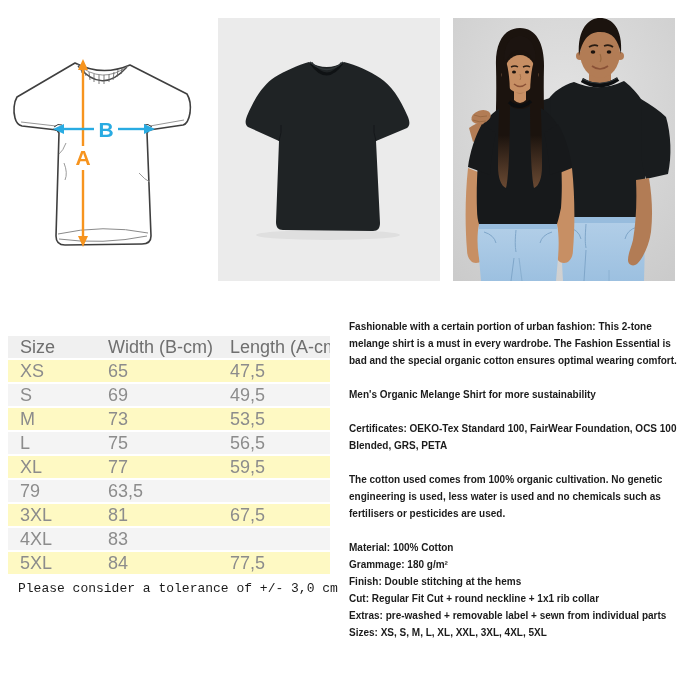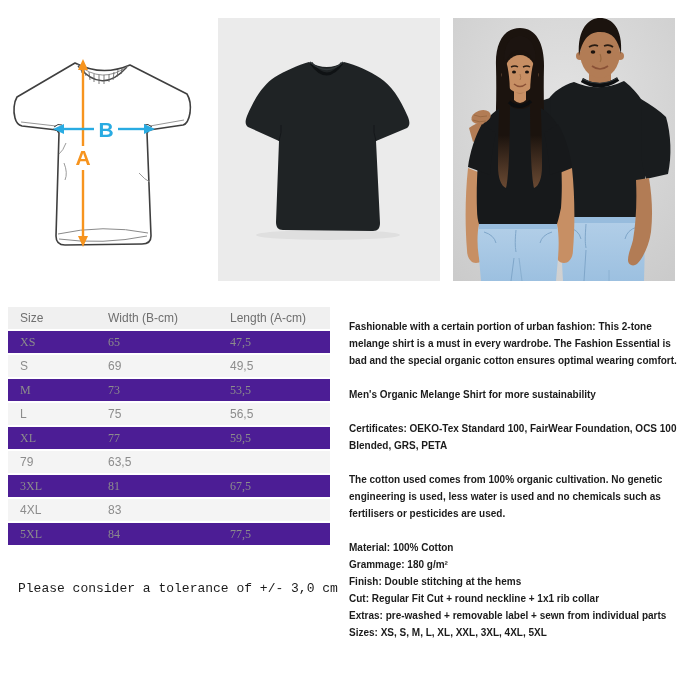--- a/index.html
+++ b/index.html
@@ -5,27 +5,27 @@
   html,body{margin:0;padding:0;background:#fff;}
   .canvas{position:relative;width:681px;height:684px;background:#fff;overflow:hidden;
           font-family:"Liberation Sans",sans-serif;}
   .panel{position:absolute;}
   #diagram-panel{left:8px;top:45px;width:200px;height:212px;}
   #product-panel{left:218px;top:18px;width:222px;height:263px;background:#ebebeb;}
   #models-panel{left:453px;top:18px;width:222px;height:263px;}
   .panel svg{display:block;width:100%;height:100%;}
 
   
-  .size-table{position:absolute;left:8px;top:307px;width:322px;font-size:12px;}
+  .size-table{position:absolute;left:8px;top:336px;width:322px;font-size:18px;}
   .trow{display:grid;grid-template-columns:92px 122px 108px;height:22px;line-height:22px;
         margin-bottom:2px;}
   .trow .cell{padding-left:8px;white-space:nowrap;overflow:hidden;}
   .trow .cell:first-child{padding-left:12px;}
   .trow.thead{background:#f0f0f0;color:#6f6f6f;}
-  .trow.dark{background:#4c1d95;color:#8c8c8c;font-family:Liberation Serif, serif;}
+  .trow.dark{background:#fef9c3;color:#8c8c8c;}
   .trow.light{background:#f4f4f4;color:#8c8c8c;}
 
   .tolerance{position:absolute;left:18px;top:581px;font-size:13px;color:#1b1b1b;font-family:Liberation Mono, monospace;}
 
   
   .description{position:absolute;left:349px;top:318px;width:332px;color:#1b1b1b;}
   .description .para{margin:0 0 17px 0;font-size:10px;line-height:17px;white-space:pre-line;font-weight:bold;}
 </style>
 </head>
 <body>

